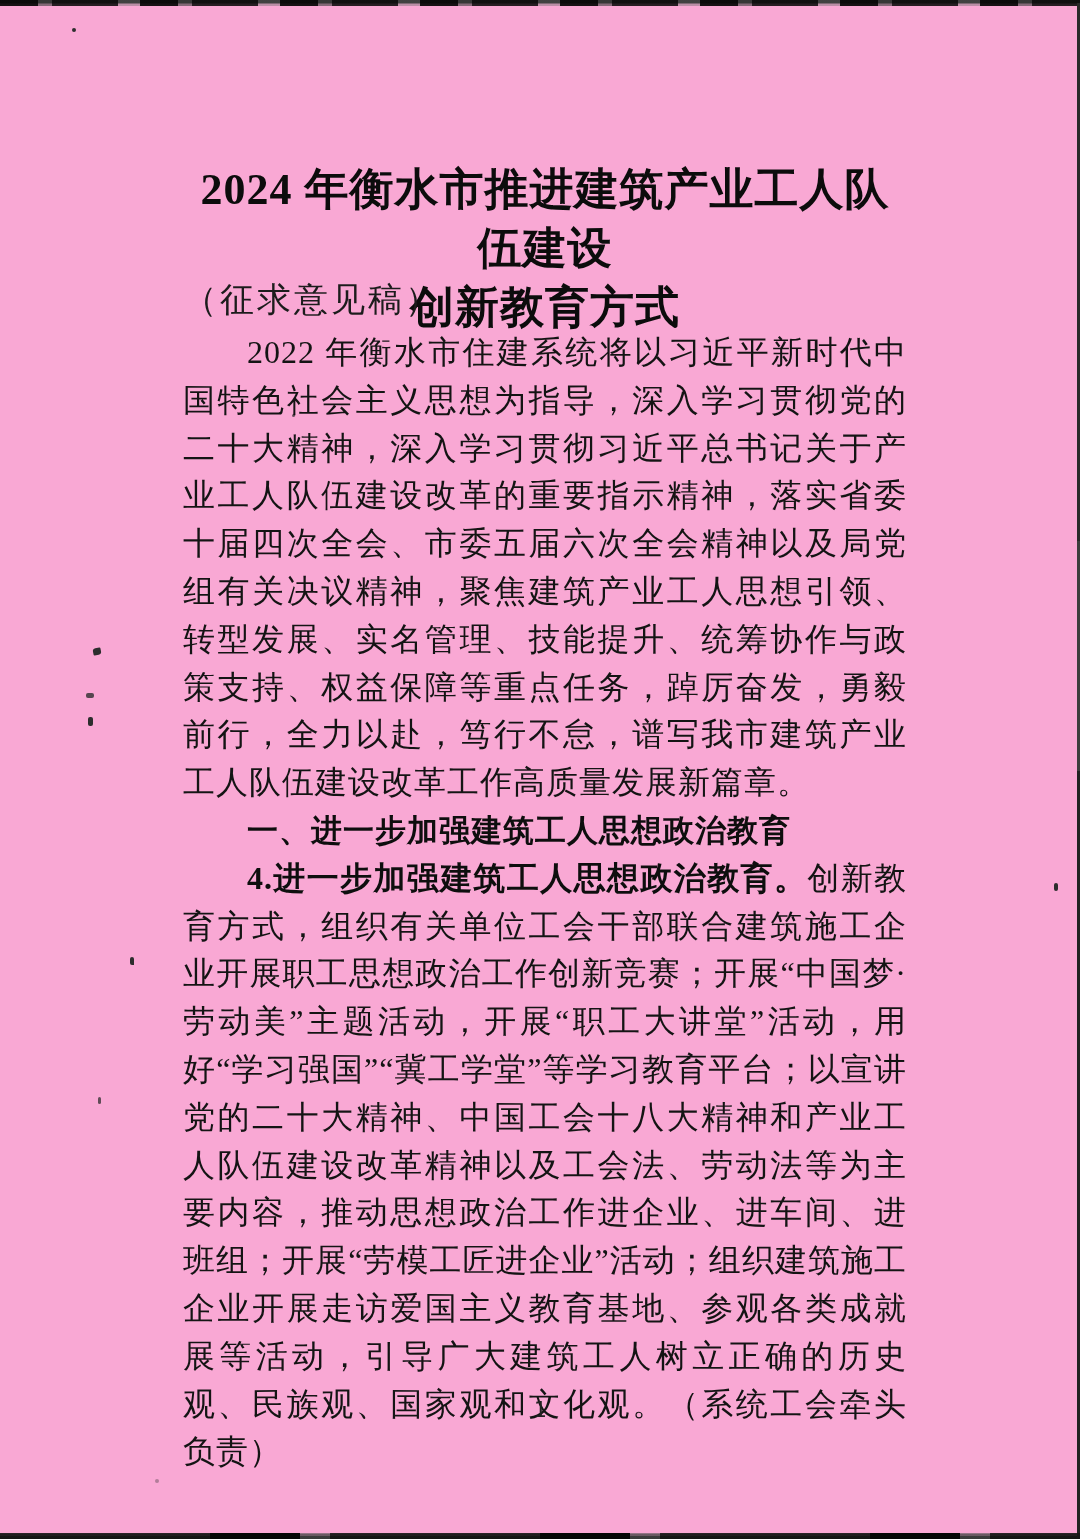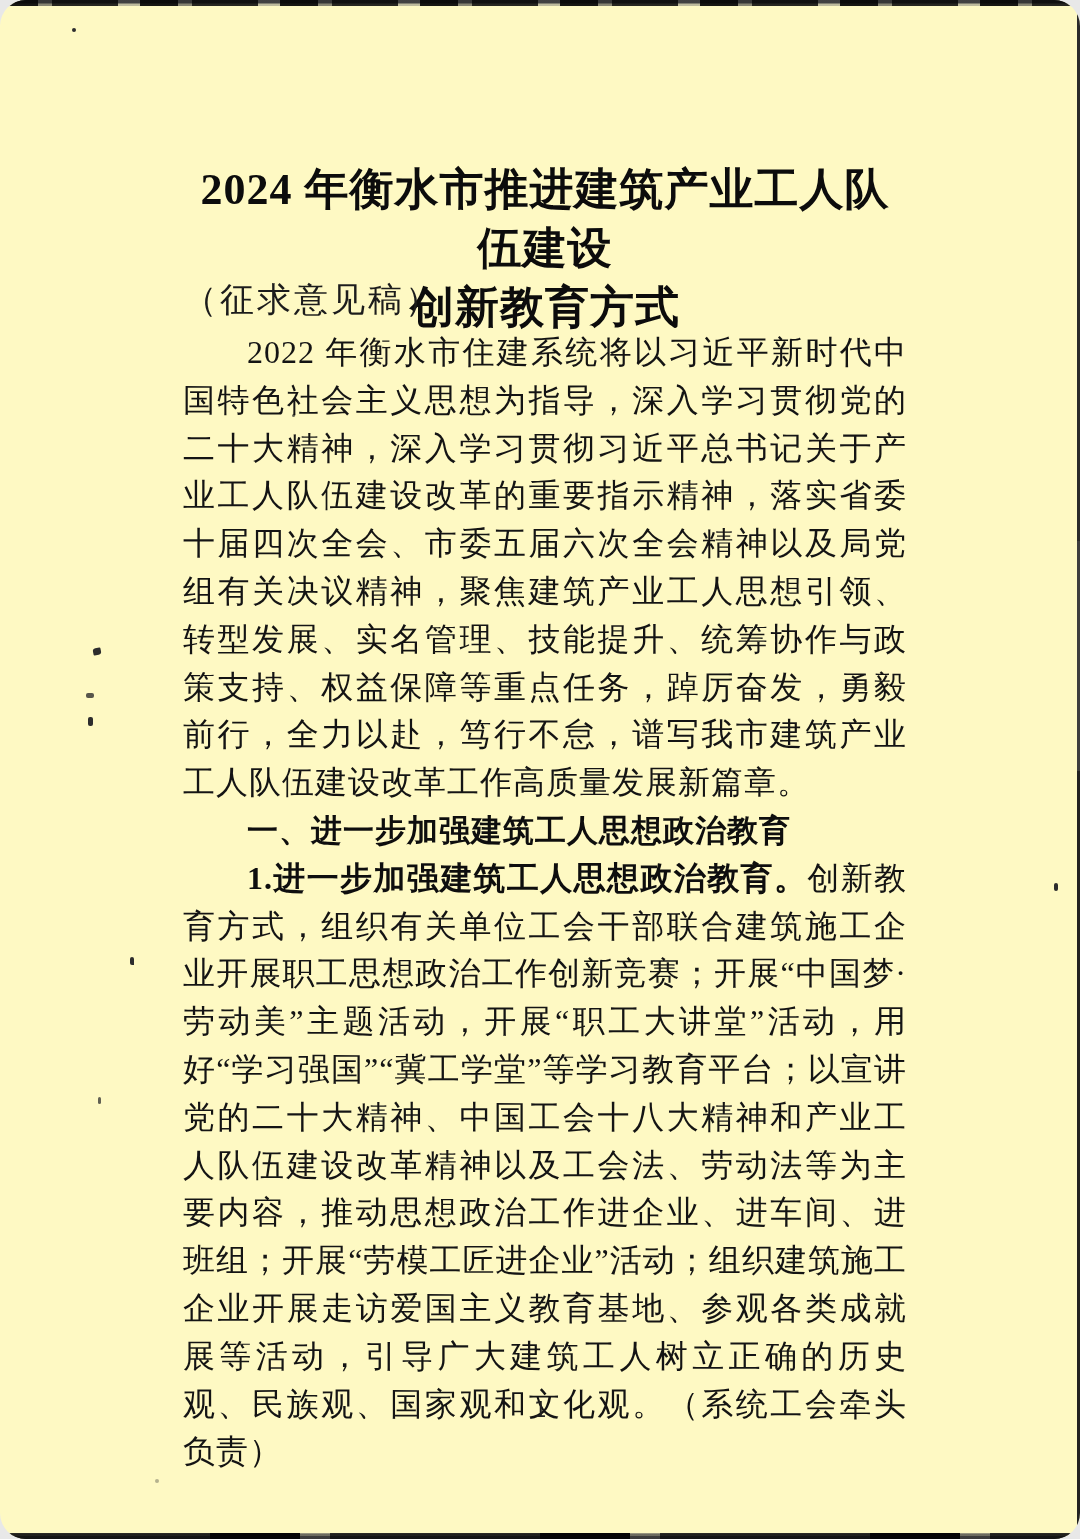--- a/index.html
+++ b/index.html
@@ -5,25 +5,24 @@
   html, body {
     margin: 0;
     padding: 0;
     background: #e8e8e8;
   }
   .page {
     position: relative;
     width: 1080px;
     height: 1539px;
     margin: 0 auto;
-    background: #fef9c3;
+    background: #f9a8d4;
     overflow: hidden;
     color: #161616;
     font-family: "Liberation Serif", serif;
-    border-radius: 26px;
   }
 
   
   .scan-edge-top {
     position: absolute;
     top: 0; left: 0; width: 100%; height: 6px;
     background-image:
       repeating-linear-gradient(90deg,
         rgba(10,10,10,.95) 0 38px,
         rgba(70,70,70,.65) 38px 52px,
@@ -131,18 +130,18 @@
   <div class="doc-title">
     <div>2024 年衡水市推进建筑产业工人队伍建设</div>
     <div>创新教育方式</div>
   </div>
 
   <div class="doc-subtitle">（征求意见稿）</div>
 
   <div class="doc-body">
     <p>2022 年衡水市住建系统将以习近平新时代中国特色社会主义思想为指导，深入学习贯彻党的二十大精神，深入学习贯彻习近平总书记关于产业工人队伍建设改革的重要指示精神，落实省委十届四次全会、市委五届六次全会精神以及局党组有关决议精神，聚焦建筑产业工人思想引领、转型发展、实名管理、技能提升、统筹协作与政策支持、权益保障等重点任务，踔厉奋发，勇毅前行，全力以赴，笃行不怠，谱写我市建筑产业工人队伍建设改革工作高质量发展新篇章。</p>
     <h2 class="section-heading">一、进一步加强建筑工人思想政治教育</h2>
-    <p><span class="item-lead">1.进一步加强建筑工人思想政治教育。</span><span>创新教育方式，组织有关单位工会干部联合建筑施工企业开展职工思想政治工作创新竞赛；开展“中国梦·劳动美”主题活动，开展“职工大讲堂”活动，用好“学习强国”“冀工学堂”等学习教育平台；以宣讲党的二十大精神、中国工会十八大精神和产业工人队伍建设改革精神以及工会法、劳动法等为主要内容，推动思想政治工作进企业、进车间、进班组；开展“劳模工匠进企业”活动；组织建筑施工企业开展走访爱国主义教育基地、参观各类成就展等活动，引导广大建筑工人树立正确的历史观、民族观、国家观和文化观。（系统工会牵头负责）</span></p>
+    <p><span class="item-lead">4.进一步加强建筑工人思想政治教育。</span><span>创新教育方式，组织有关单位工会干部联合建筑施工企业开展职工思想政治工作创新竞赛；开展“中国梦·劳动美”主题活动，开展“职工大讲堂”活动，用好“学习强国”“冀工学堂”等学习教育平台；以宣讲党的二十大精神、中国工会十八大精神和产业工人队伍建设改革精神以及工会法、劳动法等为主要内容，推动思想政治工作进企业、进车间、进班组；开展“劳模工匠进企业”活动；组织建筑施工企业开展走访爱国主义教育基地、参观各类成就展等活动，引导广大建筑工人树立正确的历史观、民族观、国家观和文化观。（系统工会牵头负责）</span></p>
   </div>
 
   <div class="page-number">1</div>
 
 </div>
 
 </body></html>

